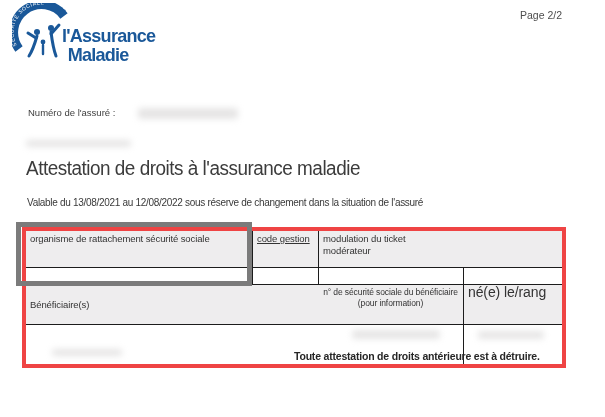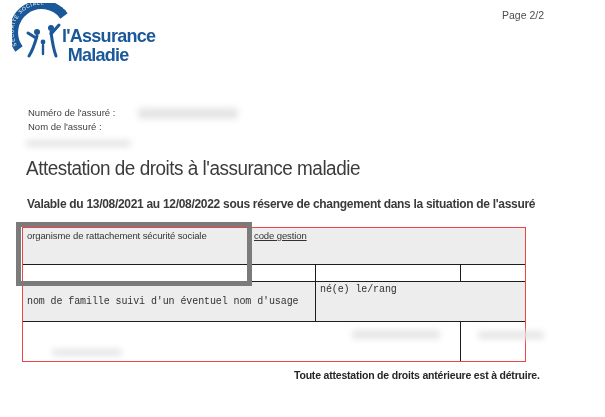--- a/index.html
+++ b/index.html
@@ -8,50 +8,50 @@
   .abs{position:absolute;}
 
   
   .logo-wrap{left:12px;top:3px;width:200px;height:75px;}
   .logo-svg{position:absolute;left:0;top:0;}
   .brand{position:absolute;left:50px;top:23px;color:#1a5899;font-weight:bold;
          font-size:19px;line-height:19px;letter-spacing:-0.8px;transform:scaleX(0.95);
          transform-origin:left top;}
   .brand .l2{margin-left:6px;}
 
-  .page-num{left:502px;top:9px;font-size:10.5px;color:#4d4d4d;}
+  .page-num{left:520px;top:9px;font-size:10.5px;color:#4d4d4d;}
 
   .assure{left:28px;top:106px;font-size:9.5px;line-height:14px;color:#3e3e3e;}
 
   .doc-title{left:26px;top:157px;font-size:19.5px;letter-spacing:-0.5px;color:#3c3c3c;
              font-weight:500;transform:scaleX(0.97);transform-origin:left top;}
-  .validity{left:27px;top:197px;font-size:12px;font-weight:bold;letter-spacing:-0.3px;color:#3a3a3a;}
+  .validity{left:27px;top:197px;font-size:10px;font-weight:normal;letter-spacing:-0.3px;color:#3a3a3a;}
 
   
-  .rights-table{left:22px;top:227px;width:504px;border:1px solid #ef4444;box-sizing:border-box;}
+  .rights-table{left:22px;top:227px;width:544px;border:4px solid #ef4444;box-sizing:border-box;}
   .trow{display:flex;box-sizing:border-box;}
   .trow+.trow{border-top:1px solid #1c1c1c;}
   .gray{background:#eeedee;}
   .tcell{box-sizing:border-box;padding:2px 4px;font-size:9.5px;line-height:11.5px;
          letter-spacing:-0.1px;color:#333;white-space:pre-line;}
   .bl{border-left:1px solid #1c1c1c;}
   .c1{width:226px;} .c2{width:66px;text-decoration:underline;} .c3{width:145px;} .c4{flex:1;}
   .hrow{min-height:36px;}
   .erow1{min-height:17px;} .erow2{min-height:40px;}
   .brow{min-height:34px;}
   .benef-main{width:292px;}
   .benef-num{width:145px;text-align:center;font-size:8.5px;line-height:11px;}
-  .sub{font-size:10px;letter-spacing:-0.1px;font-family:Liberation Mono, monospace;}
+  .sub{font-size:14px;letter-spacing:-0.1px;}
   .merged{width:437px;}
 
   
   .sel{left:16px;top:222px;width:236px;height:64px;border:5px solid #7b7b7b;
        box-sizing:border-box;background:transparent;}
 
-  .footer-note{left:294px;top:369px;font-size:10.5px;font-weight:bold;color:#262626;
+  .footer-note{left:294px;top:350px;font-size:10.5px;font-weight:bold;color:#262626;
                letter-spacing:-0.2px;}
 
   
   .smudge{position:absolute;background:#e6e5e5;filter:blur(3px);border-radius:3px;}
 </style>
 </head>
 <body>
 
 <div class="abs logo-wrap">
   <svg class="logo-svg" width="58" height="62" viewBox="0 0 58 62">
@@ -74,43 +74,46 @@
   <div class="brand">
     <div>l'Assurance</div>
     <div class="l2">Maladie</div>
   </div>
 </div>
 
 <div class="abs page-num">Page 2/2</div>
 
 <div class="abs assure">
   <div>Numéro de l'assuré :</div>
-  <div>Nom de l'assuré :</div>
 </div>
 <div class="smudge" style="left:138px;top:108px;width:100px;height:11px;"></div>
 <div class="smudge" style="left:26px;top:140px;width:105px;height:7px;"></div>
 
 <div class="abs doc-title">Attestation de droits à l'assurance maladie</div>
 <div class="abs validity">Valable du 13/08/2021 au 12/08/2022 sous réserve de changement dans la situation de l'assuré</div>
 
 <div class="abs rights-table">
   <div class="trow gray hrow">
     <div class="tcell c1">organisme de rattachement sécurité sociale</div>
     <div class="tcell c2 bl">code gestion</div>
+    <div class="tcell c4 bl">modulation du ticket
+modérateur</div>
   </div>
   <div class="trow erow1">
     <div class="tcell c1"></div>
     <div class="tcell c2 bl"></div>
     <div class="tcell c3 bl"></div>
     <div class="tcell c4 bl"></div>
   </div>
   <div class="trow gray brow">
     <div class="tcell benef-main">
-      <div class="sub">nom de famille suivi d'un éventuel nom d'usage</div>
+      <div>Bénéficiaire(s)</div>
     </div>
+    <div class="tcell benef-num">n° de sécurité sociale du bénéficiaire
+(pour information)</div>
     <div class="tcell c4 bl sub">né(e) le/rang</div>
   </div>
   <div class="trow erow2">
     <div class="tcell merged"></div>
     <div class="tcell c4 bl"></div>
   </div>
 </div>
 
 <div class="smudge" style="left:352px;top:330px;width:88px;height:9px;"></div>
 <div class="smudge" style="left:478px;top:331px;width:66px;height:8px;"></div>

